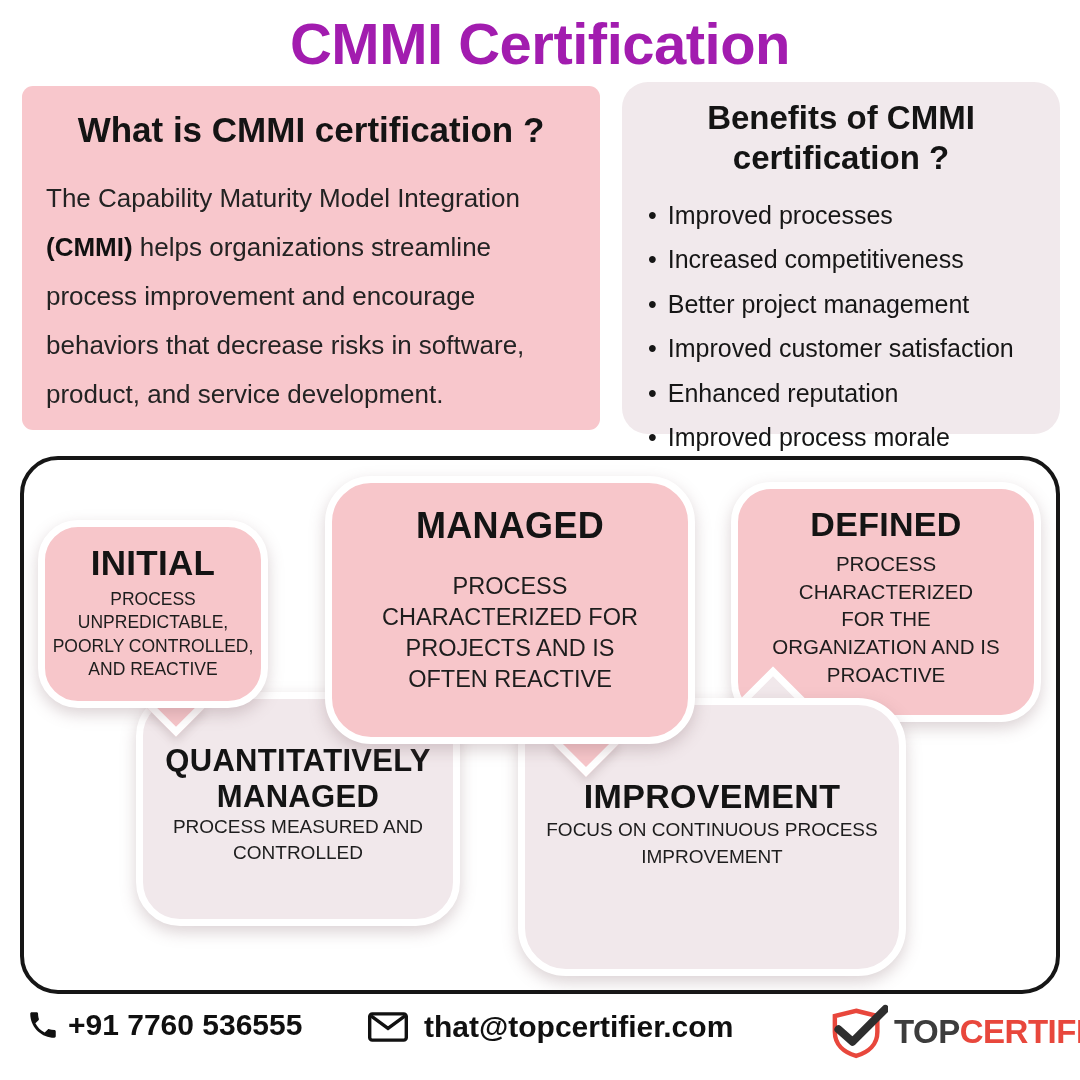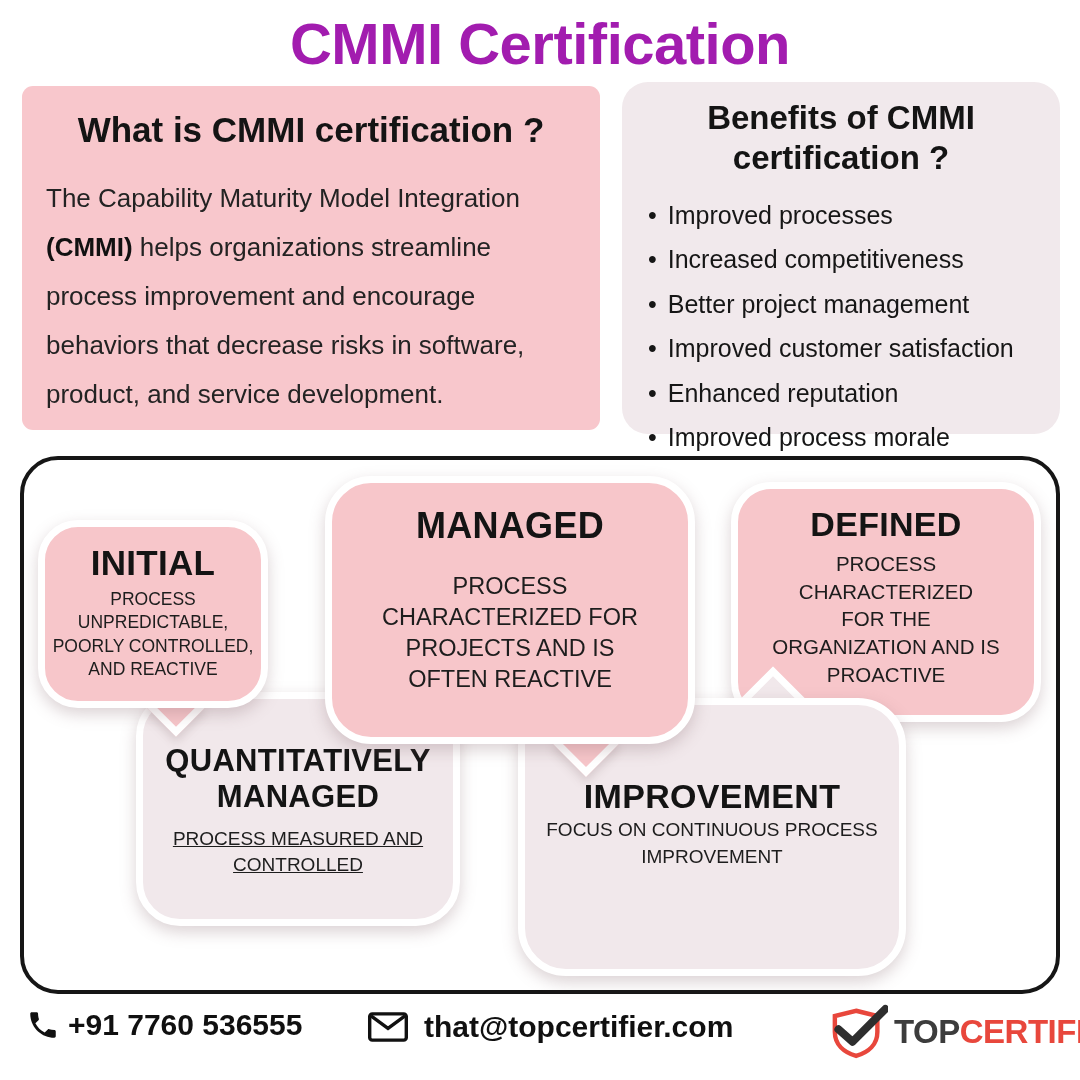--- a/index.html
+++ b/index.html
@@ -83,21 +83,21 @@
   #bw-managed .tail{left:237px;top:243px;width:48px;height:48px;}
 
   #bw-defined{left:731px;top:482px;width:310px;height:240px;z-index:1;}
   #bw-defined .bubble{border-radius:40px;}
   #bw-defined .b-title{margin-top:16px;font-size:34px;}
   #bw-defined .b-desc{margin-top:6px;font-size:20.5px;line-height:1.35;}
 
   #bw-quant{left:136px;top:692px;width:324px;height:234px;z-index:2;}
   #bw-quant .bubble{border-radius:44px;}
   #bw-quant .b-title{margin-top:44px;font-size:31px;line-height:1.15;white-space:pre-line;}
-  #bw-quant .b-desc{margin-top:12px;font-size:19px;line-height:1.35;text-decoration:underline;}
+  #bw-quant .b-desc{font-size:19px;line-height:1.35;}
 
   #bw-optimizing{left:518px;top:698px;width:388px;height:278px;z-index:2;}
   #bw-optimizing .bubble{border-radius:48px;}
   #bw-optimizing .b-title{margin-top:72px;font-size:34px;}
   #bw-optimizing .b-desc{margin-top:1px;font-size:19px;line-height:1.4;}
   #bw-optimizing .tail{left:232px;top:-22px;width:46px;height:46px;box-shadow:none;}
 
   
   .footer-group{display:flex;align-items:center;}
   #phone-group{left:26px;top:1008px;gap:8px;}

